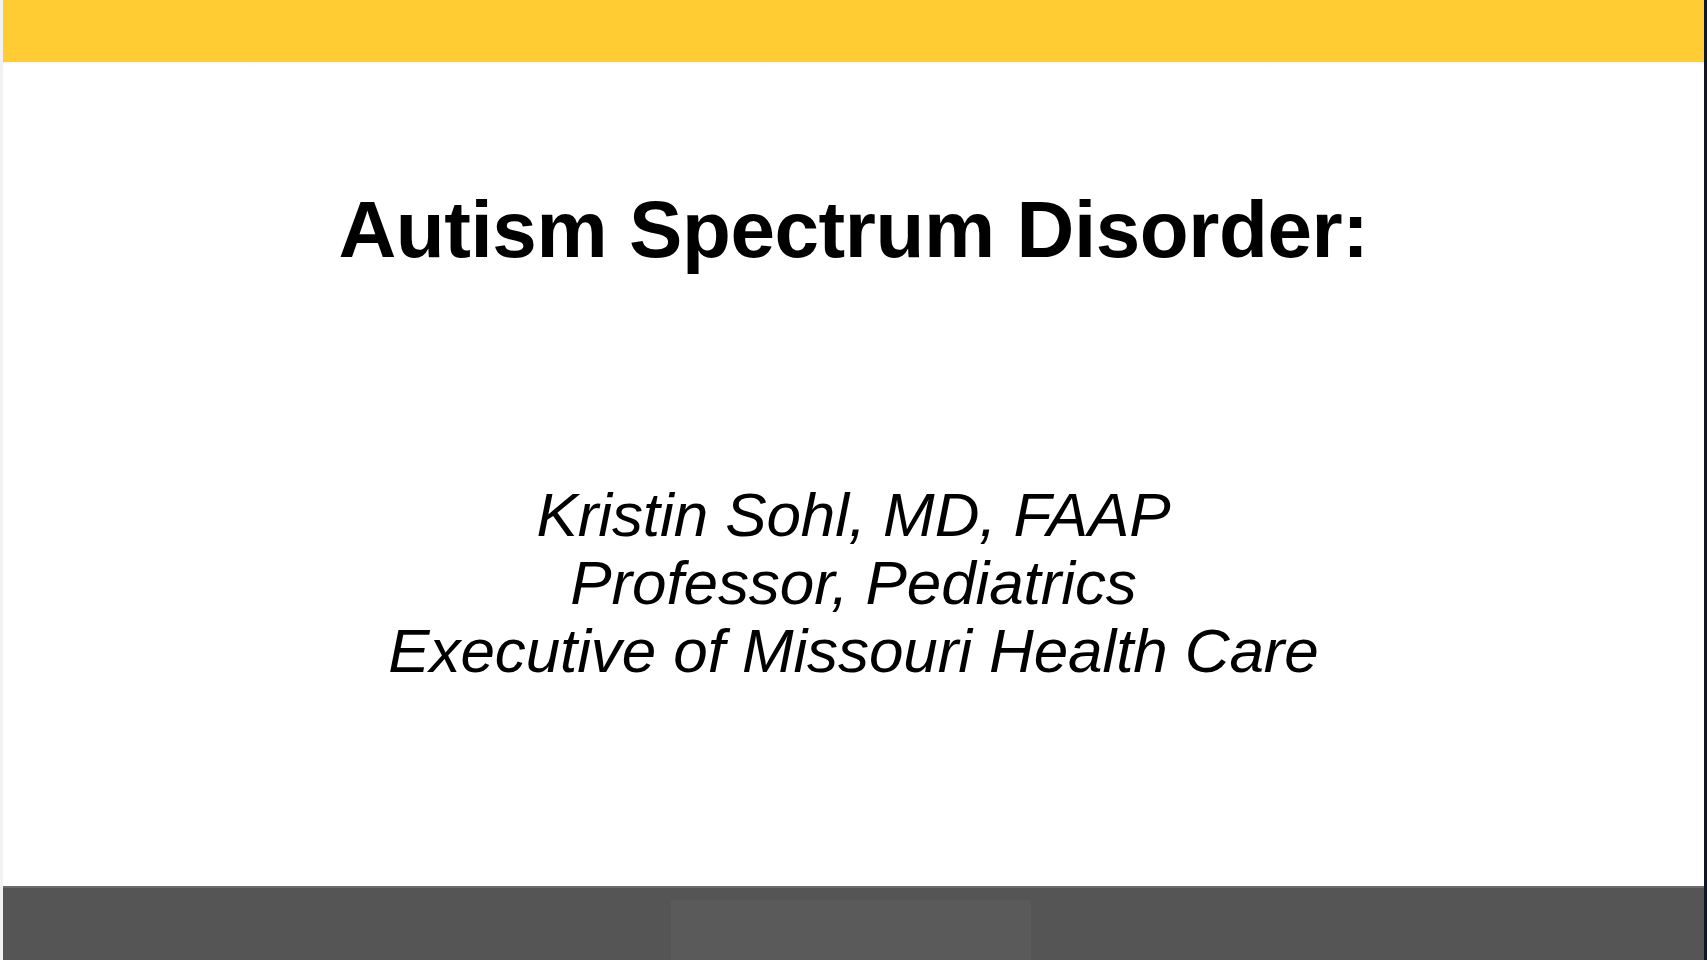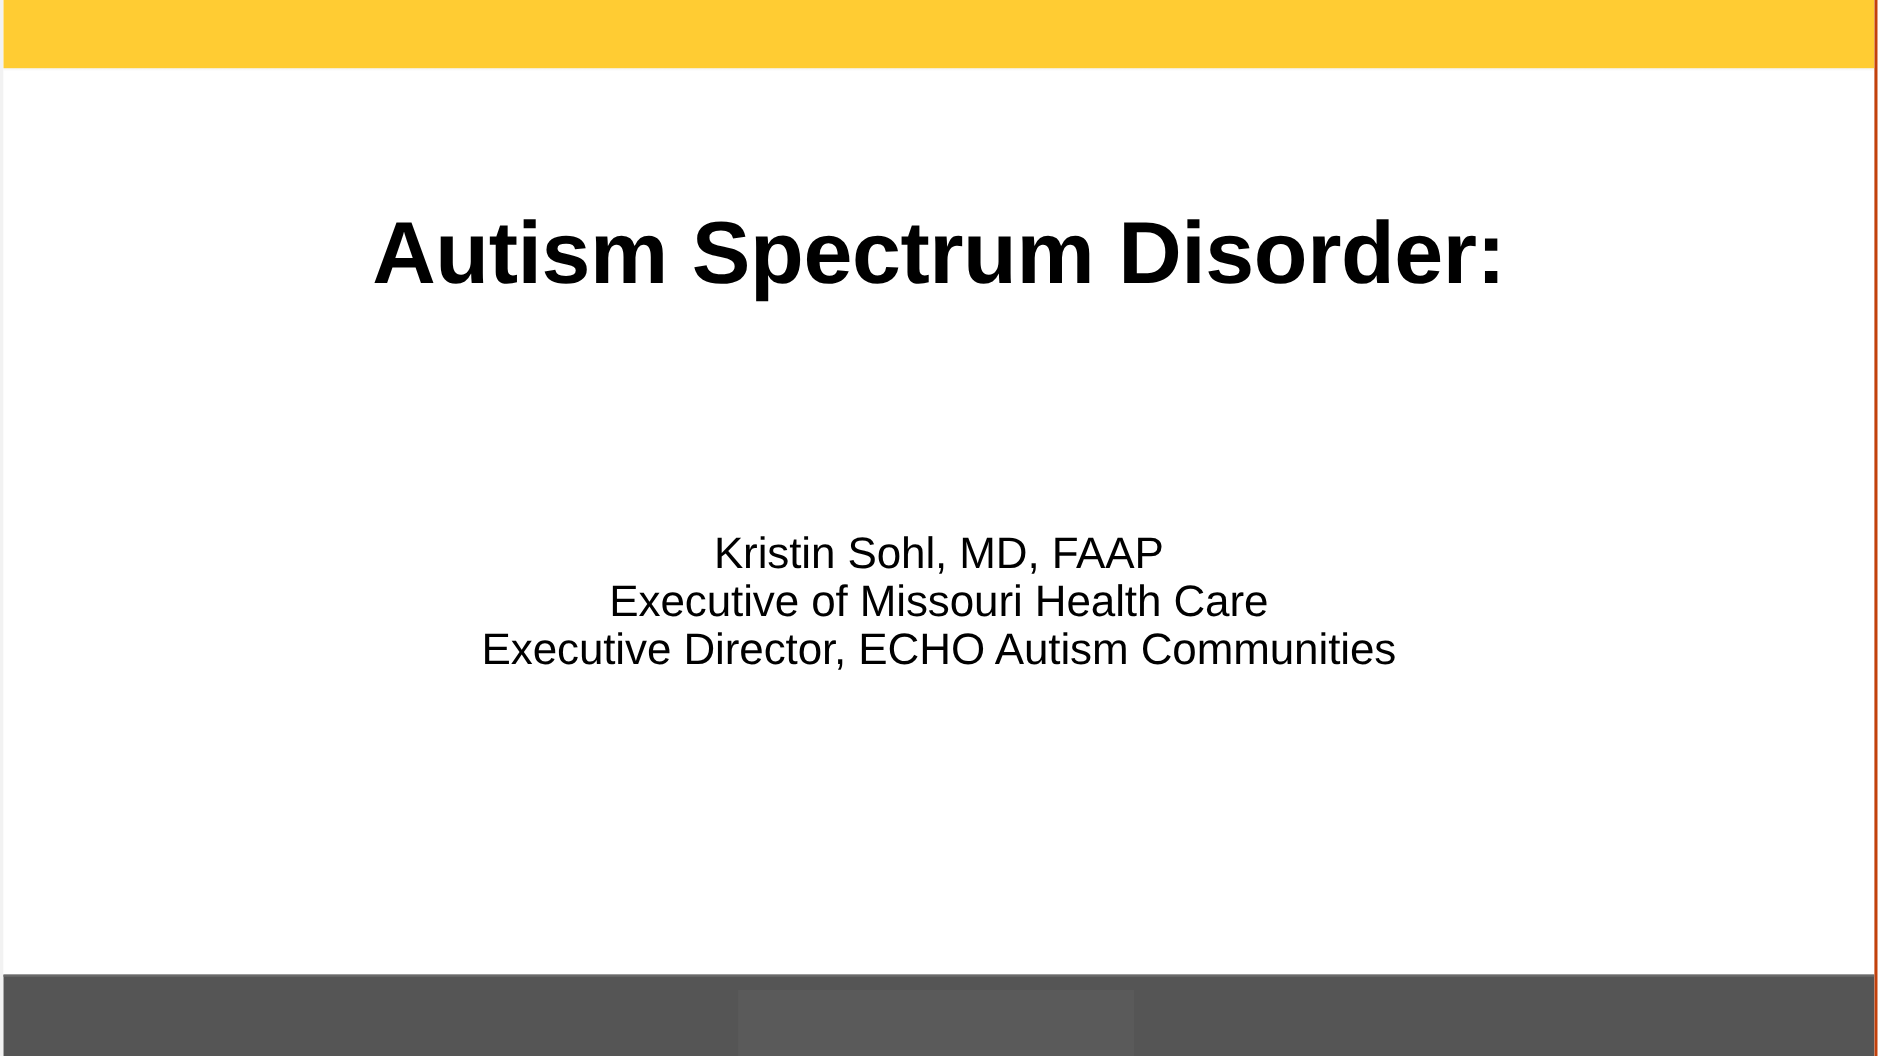--- a/index.html
+++ b/index.html
@@ -13,21 +13,21 @@
   }
 
   .slide {
     position: relative;
     width: 1707px;
     height: 960px;
     background: #ffffff;
     overflow: hidden;
     box-sizing: border-box;
     border-left: 3px solid #f2f2f2;
-    border-right: 3px solid #c2410c;
+    border-right: 3px solid #0f172a;
   }
 
   
   .accent-bar {
     position: absolute;
     left: 0;
     top: 0;
     width: 1701px;
     height: 62px;
     background: #FFCC33;
@@ -66,26 +66,27 @@
     position: absolute;
     left: 0;
     right: 0;
     top: 481px;
     text-align: center;
     padding: 0 40px;
     box-sizing: border-box;
   }
   .subtitle-line {
     display: block;
-    font-size: 40px;
+    font-size: 62px;
     font-weight: normal;
     line-height: 1.10;
     color: #000000;
     letter-spacing: -0.1px;
     white-space: nowrap;
+    font-style: italic;
   }
 
   
   .footer-bar {
     position: absolute;
     left: 0;
     bottom: 0;
     width: 1701px;
     height: 74px;
     background: #555555;
@@ -114,22 +115,22 @@
 
   <div class="accent-bar"></div>
   <div class="accent-bar-shadow"></div>
 
   <div class="title-block">
     <span class="title-line">Autism Spectrum Disorder:</span>
   </div>
 
   <div class="subtitle-block">
     <span class="subtitle-line">Kristin Sohl, MD, FAAP</span>
+    <span class="subtitle-line">Professor, Pediatrics</span>
     <span class="subtitle-line">Executive of Missouri Health Care</span>
-    <span class="subtitle-line">Executive Director, ECHO Autism Communities</span>
   </div>
 
   <div class="footer-bar">
     <div class="footer-bar-topline"></div>
     <div class="footer-plate"></div>
   </div>
 
 </div>
 
 </body></html>

